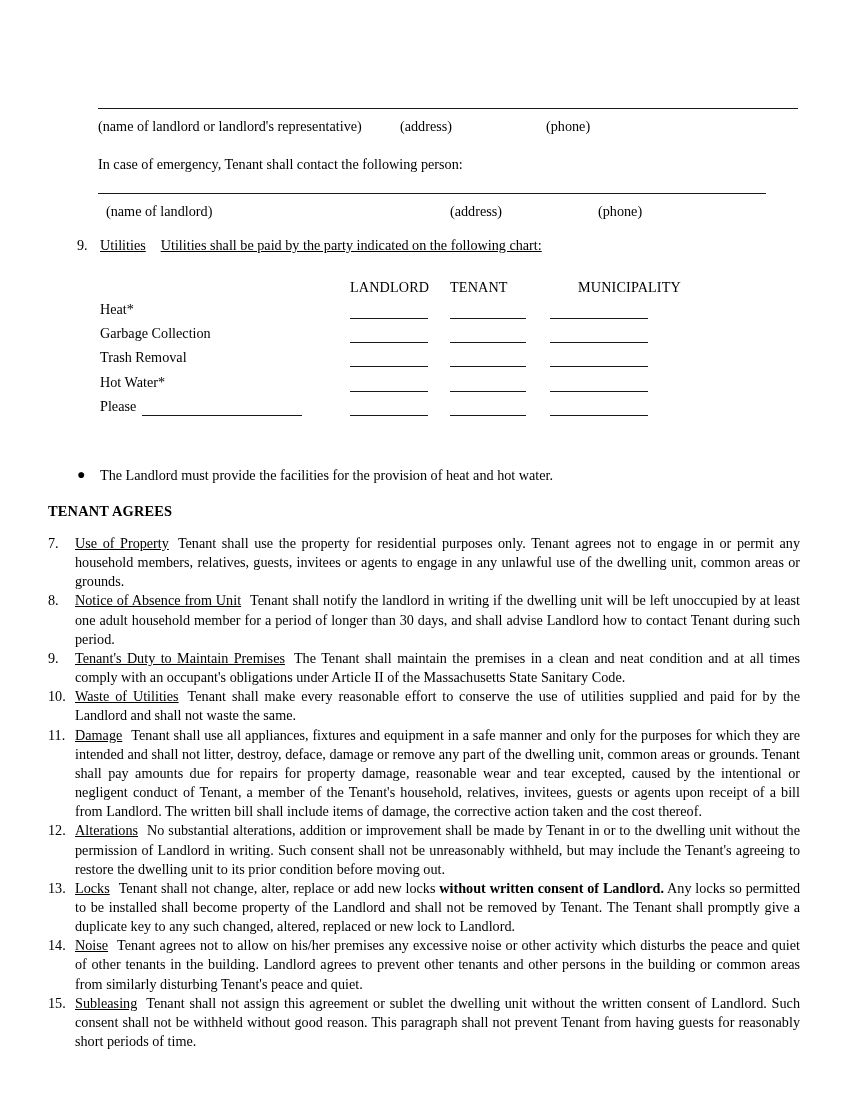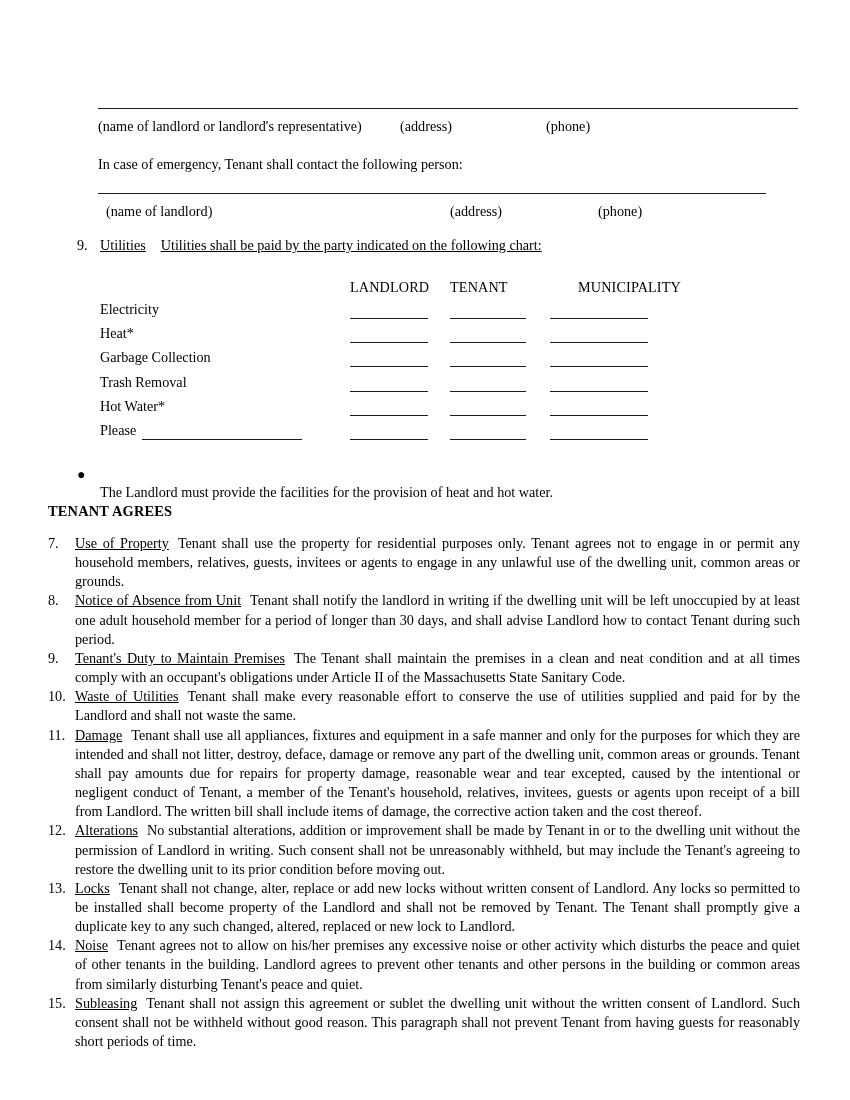--- a/index.html
+++ b/index.html
@@ -21,21 +21,21 @@
     width: 850px;
     height: 1100px;
   }
 
   
   .txt {
     font-size: 14.2px;
     line-height: 19.1px;
   }
   .ul { text-decoration: underline; text-align: center; }
-  .bold { font-weight: normal; }
+  .bold { font-weight: bold; }
 
   
   .rule {
     position: absolute;
     height: 0;
     border-top: 1.4px solid #1a1a1a;
   }
   .abs { position: absolute; white-space: pre; }
 
   
@@ -107,21 +107,20 @@
   }
   #heat-bullet .bdot {
     position: absolute;
     left: 0;
     top: 0;
     font-size: 14px;
   }
   #heat-bullet .btext {
     padding-left: 23px;
     font-size: 14.2px;
-    margin-top: 17px;
   }
 
   
   #tenant-agrees-heading {
     position: absolute;
     left: 48px;
     top: 503px;
     font-size: 14.4px;
     font-weight: bold;
     letter-spacing: 0.2px;
@@ -188,26 +187,20 @@
   </div>
 
   <div id="utility-chart">
 
     <div class="head-row">
       <span class="col-head" style="left:250px;">LANDLORD</span>
       <span class="col-head" style="left:350px;">TENANT</span>
       <span class="col-head" style="left:450px;margin-left:28px;">MUNICIPALITY</span>
     </div>
 
-    <div class="u-row">
-      <span class="u-label">Electricity</span>
-      <span class="u-blank" style="left:250px; width:78px;"></span>
-      <span class="u-blank" style="left:350px; width:76px;"></span>
-      <span class="u-blank" style="left:450px; width:98px;"></span>
-    </div>
 
 
     <div class="u-row">
       <span class="u-label">Heat*</span>
       <span class="u-blank" style="left:250px; width:78px;"></span>
       <span class="u-blank" style="left:350px; width:76px;"></span>
       <span class="u-blank" style="left:450px; width:98px;"></span>
     </div>
 
     <div class="u-row">

